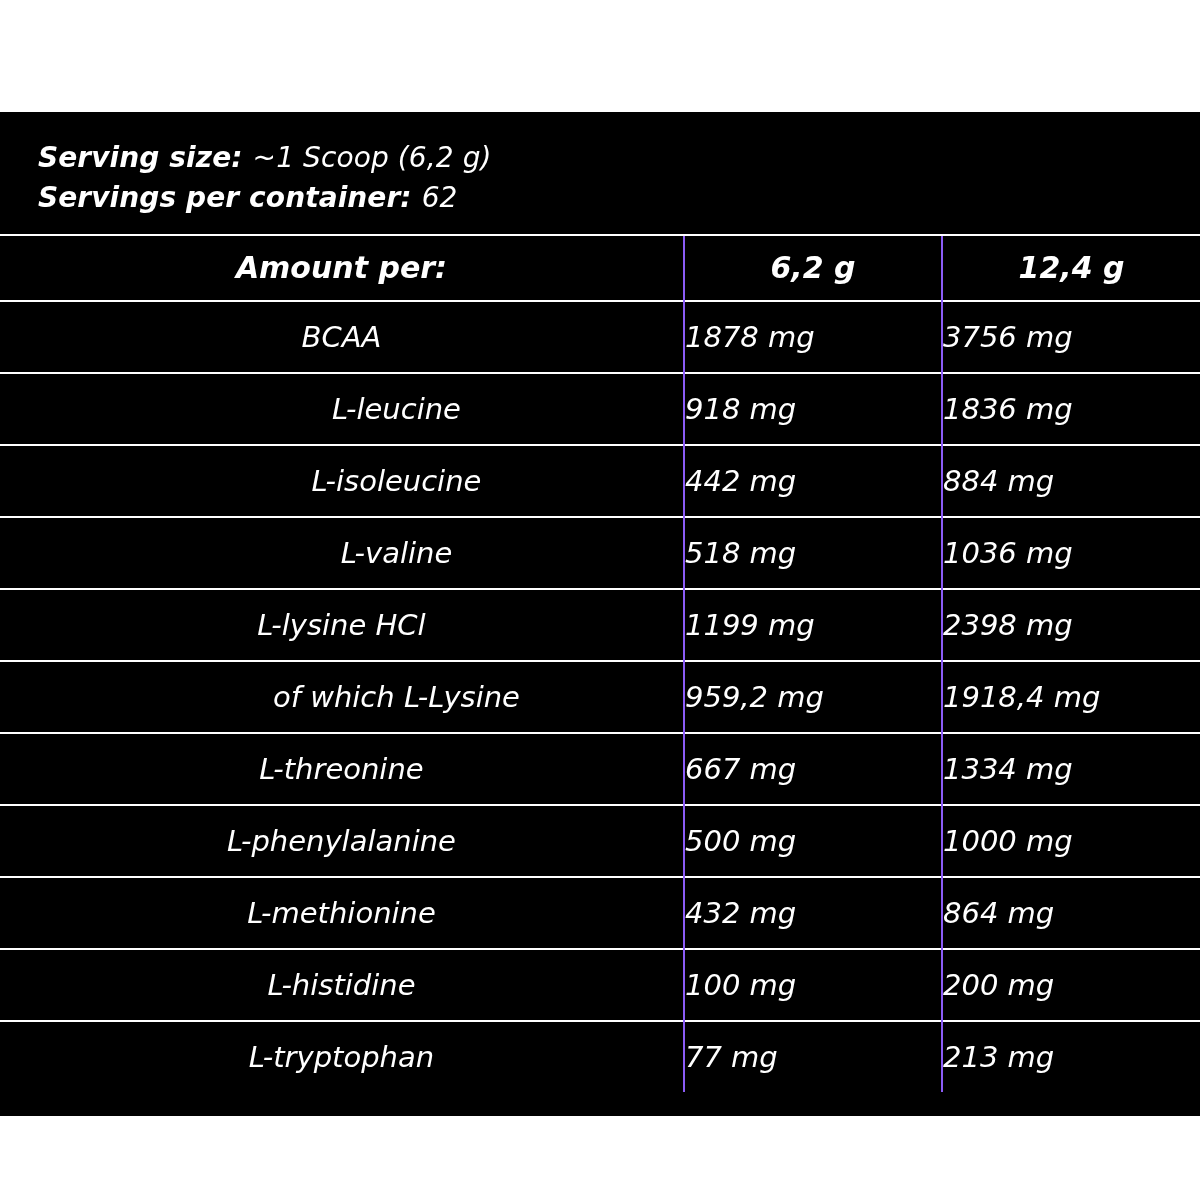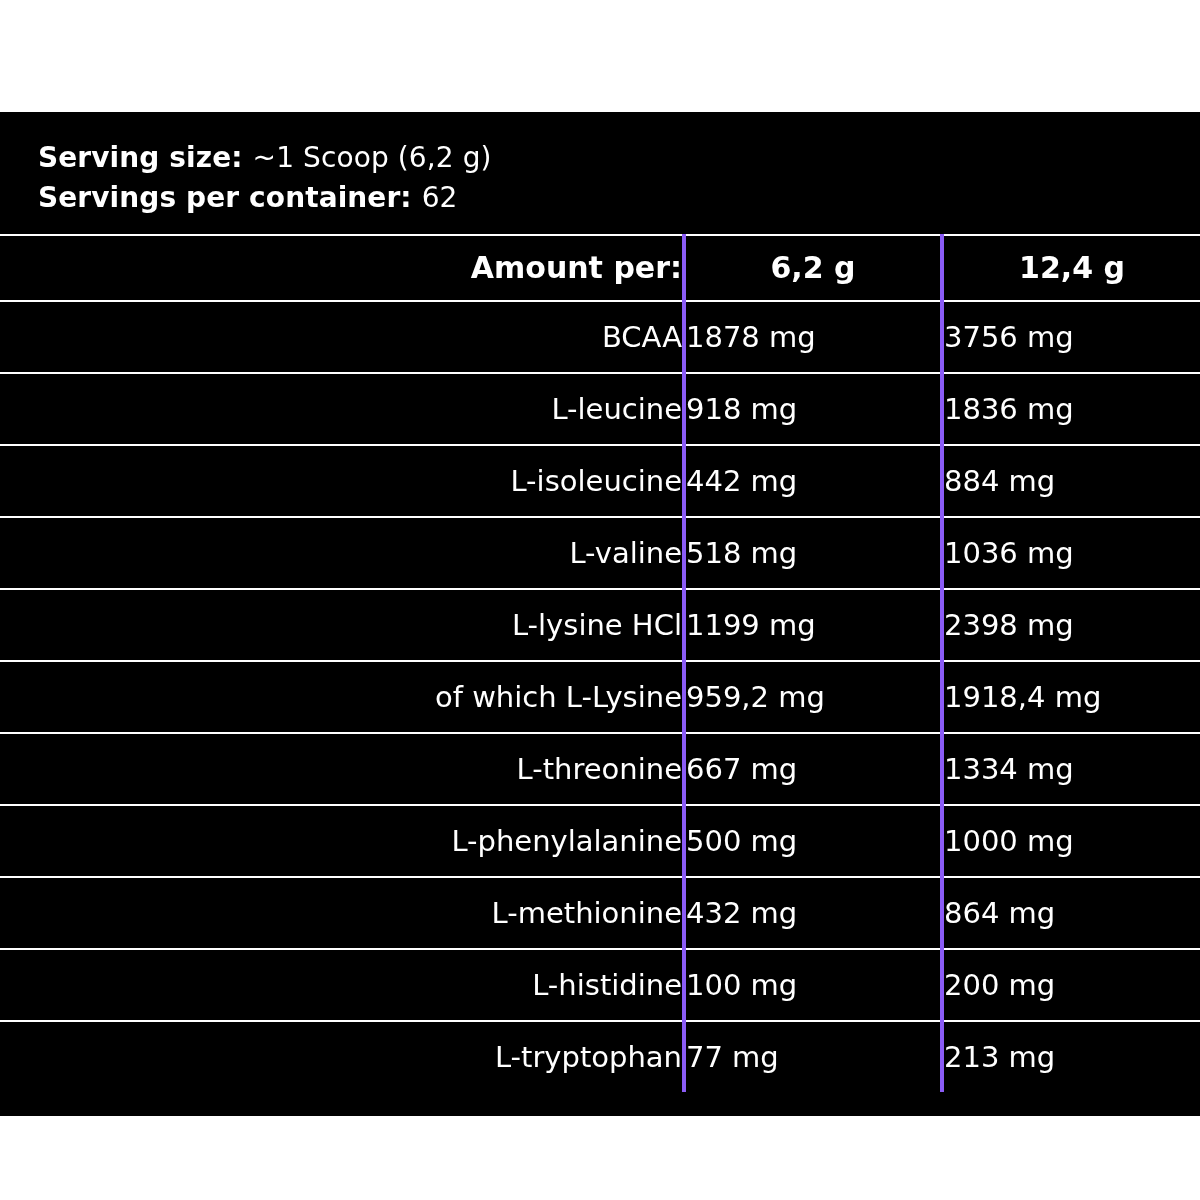--- a/index.html
+++ b/index.html
@@ -19,20 +19,21 @@
     height: 1200px;
     background: #ffffff;
   }
   .panel {
     position: absolute;
     left: 0;
     top: 112px;
     width: 1200px;
     background: #000000;
     color: #ffffff;
+    font-style: italic;
   }
   
   .serving-block {
     padding: 26px 0 16px 38px;
     background: #000000;
   }
   .serving-line {
     font-size: 28px;
     line-height: 1.42;
     letter-spacing: 0.1px;
@@ -65,37 +66,37 @@
     vertical-align: middle;
     height: 70px;
   }
   table.nutrition tr.head th {
     border-top: 2px solid #ffffff;
     height: 64px;
   }
   .cell-name {
     font-size: 29px;
     padding-left: 34px;
-    text-align: right;
+    text-align: center;
     font-weight: normal;
     white-space: nowrap;
     margin-top: 32px;
   }
   .cell-name.indent {
     padding-left: 110px;
   }
   .cell-num {
     font-size: 29px;
     padding-right: 28px;
     font-weight: normal;
     white-space: nowrap;
   }
   
   .sep-left {
-    border-left: 4px solid #8b5cf6;
+    border-left: 2px solid #8b5cf6;
   }
   tr.head th.cell-name {
     font-size: 30px;
     font-weight: bold;
   }
   tr.head th.cell-num {
     font-size: 30px;
     font-weight: bold;
     text-align: center;
     padding-right: 0;

